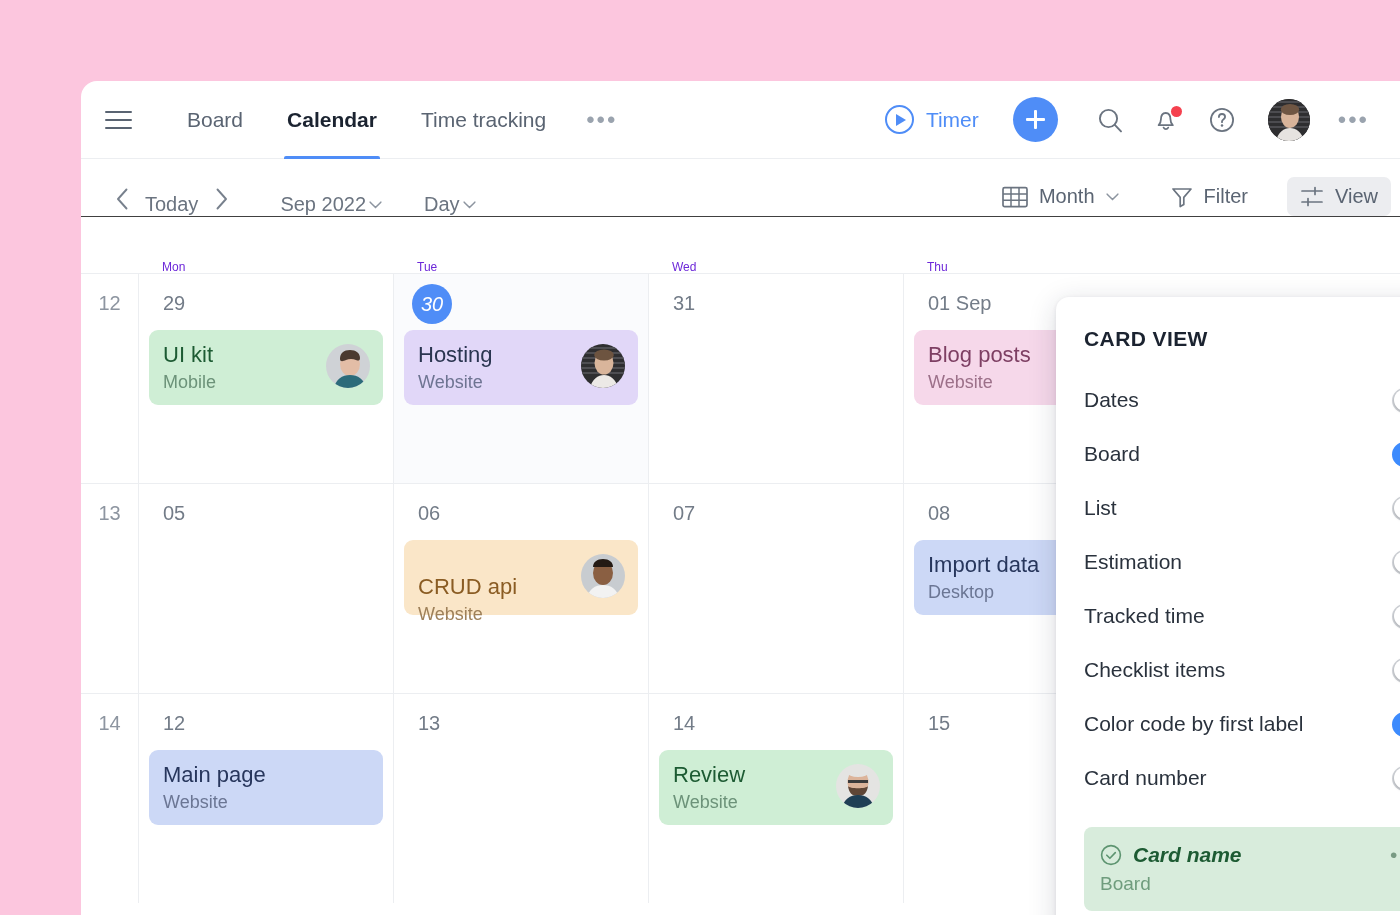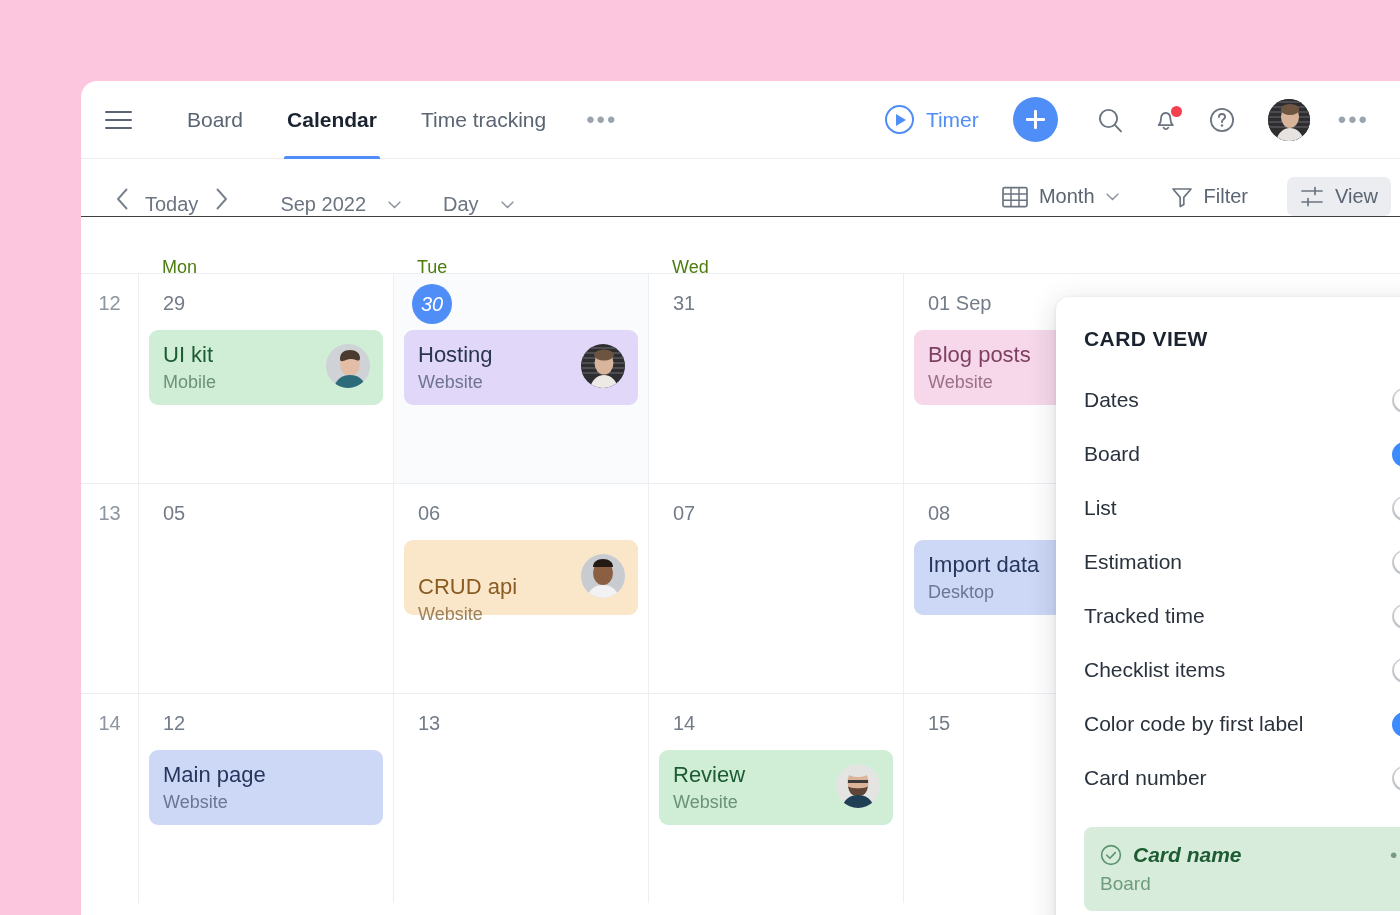--- a/index.html
+++ b/index.html
@@ -192,21 +192,21 @@
     display: flex; align-items: center; justify-content: center;
     cursor: pointer;
     color: #78818d;
   }
   .today-link {
     font-size: 20px; color: #6b7480;
     margin: 0 6px;
     cursor: pointer;
   }
   .dropdown-ctl {
-    display: flex; align-items: center; gap: 22px;
+    display: flex; align-items: center; gap: 3px;
     font-size: 20px; color: #6b7480;
     cursor: pointer;
     margin-left: 42px;
   }
   .chev {
     width: 13px; height: 8px;
   }
 
   .subbar-right {
     margin-left: auto;
@@ -224,22 +224,22 @@
 
   
   .cal-head {
     display: flex;
     height: 56px;
     align-items: center;
     padding-left: 57px;
   }
   .cal-head .dow {
     width: 255px;
-    font-size: 18px;
-    color: #4d7c0f;
+    font-size: 12px;
+    color: #6d28d9;
     padding-left: 24px;
     margin-top: 44px;
   }
 
   .cal-body {
     position: relative;
   }
   .cal-row {
     display: flex;
     height: 210px;
@@ -548,20 +548,21 @@
         </svg>
         <span>View</span>
       </div>
     </div>
   </div>
 
   <div class="cal-head">
     <div class="dow">Mon</div>
     <div class="dow">Tue</div>
     <div class="dow">Wed</div>
+    <div class="dow">Thu</div>
   </div>
 
   <div class="cal-body">
 
     <div class="cal-row">
       <div class="weeknum">12</div>
 
       <div class="cell">
         <div class="daynum">29</div>
         <div class="card c-green">

